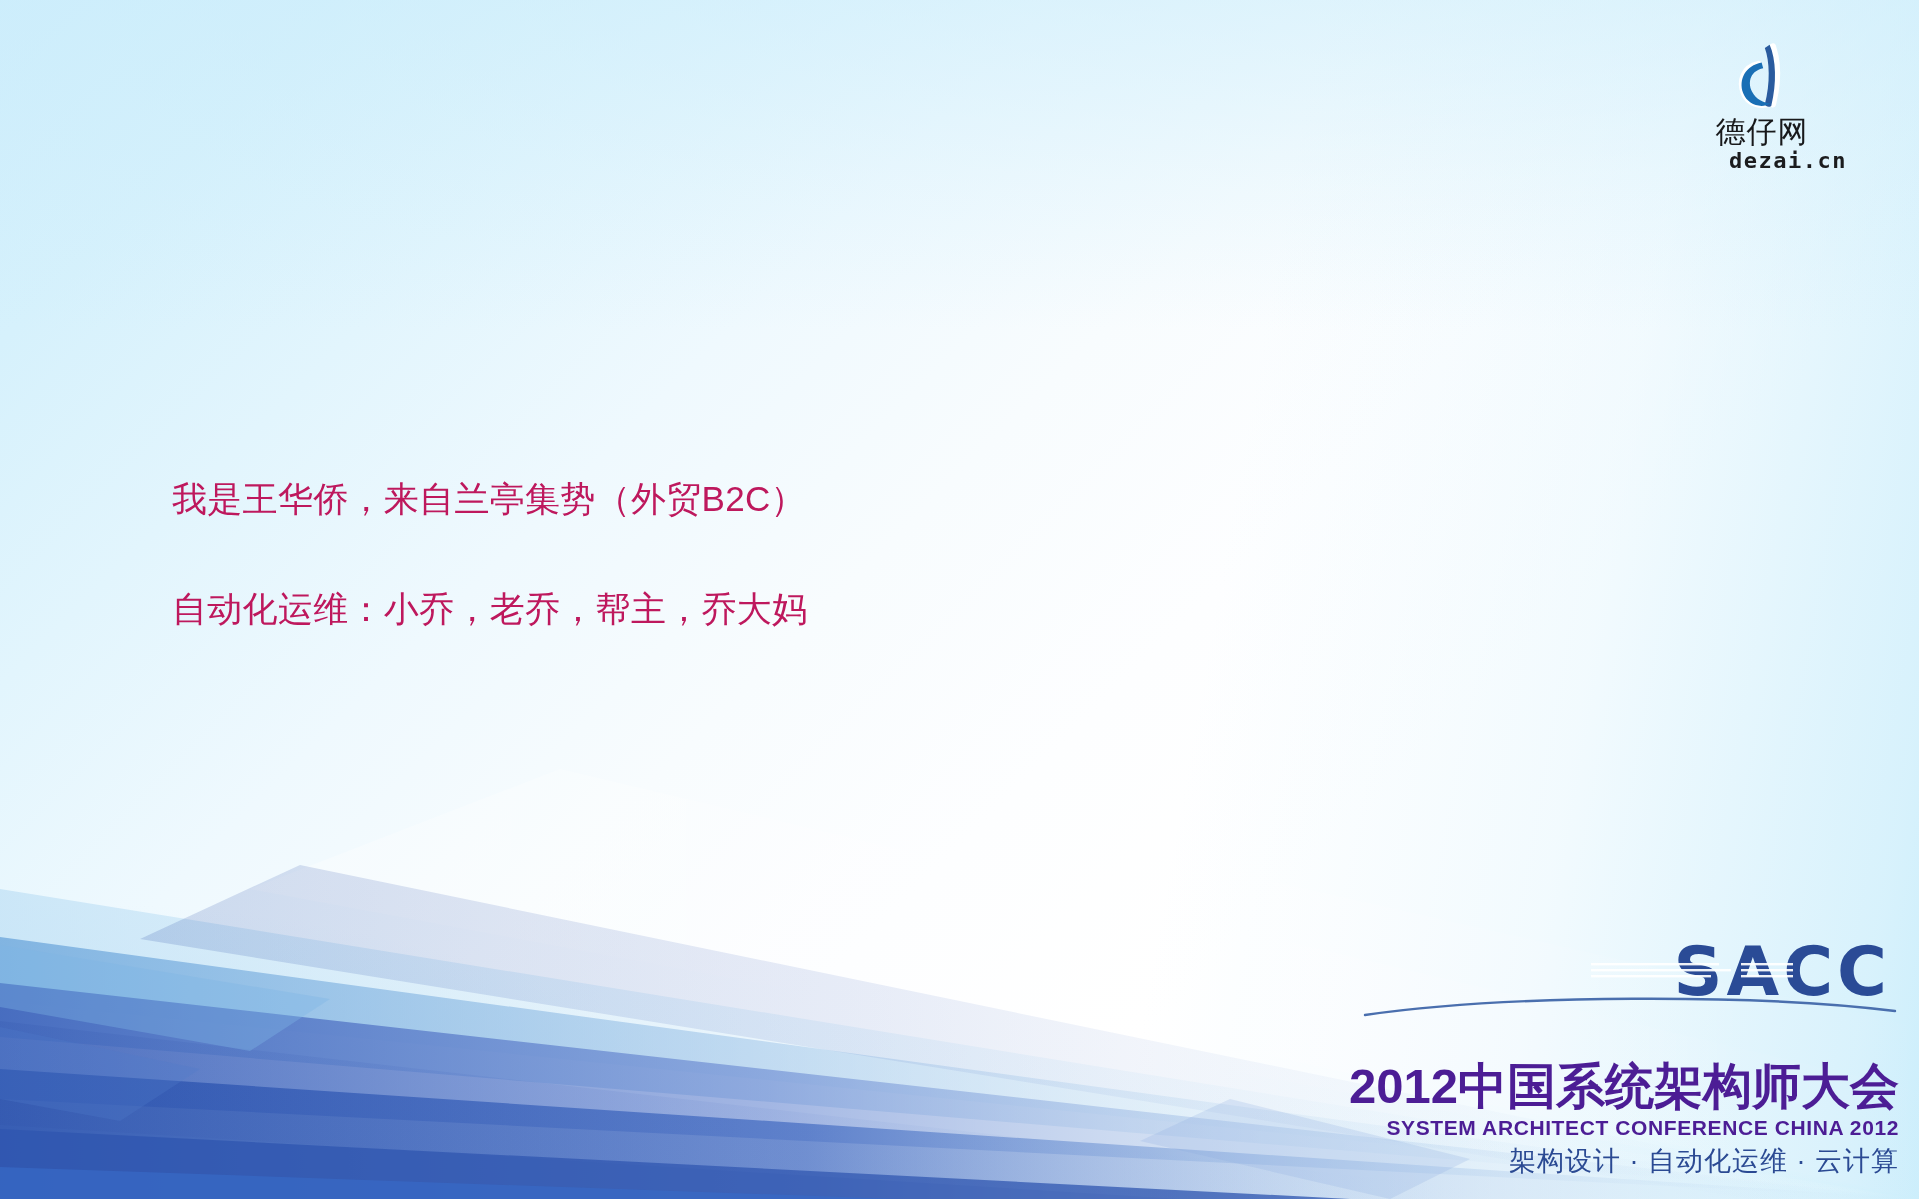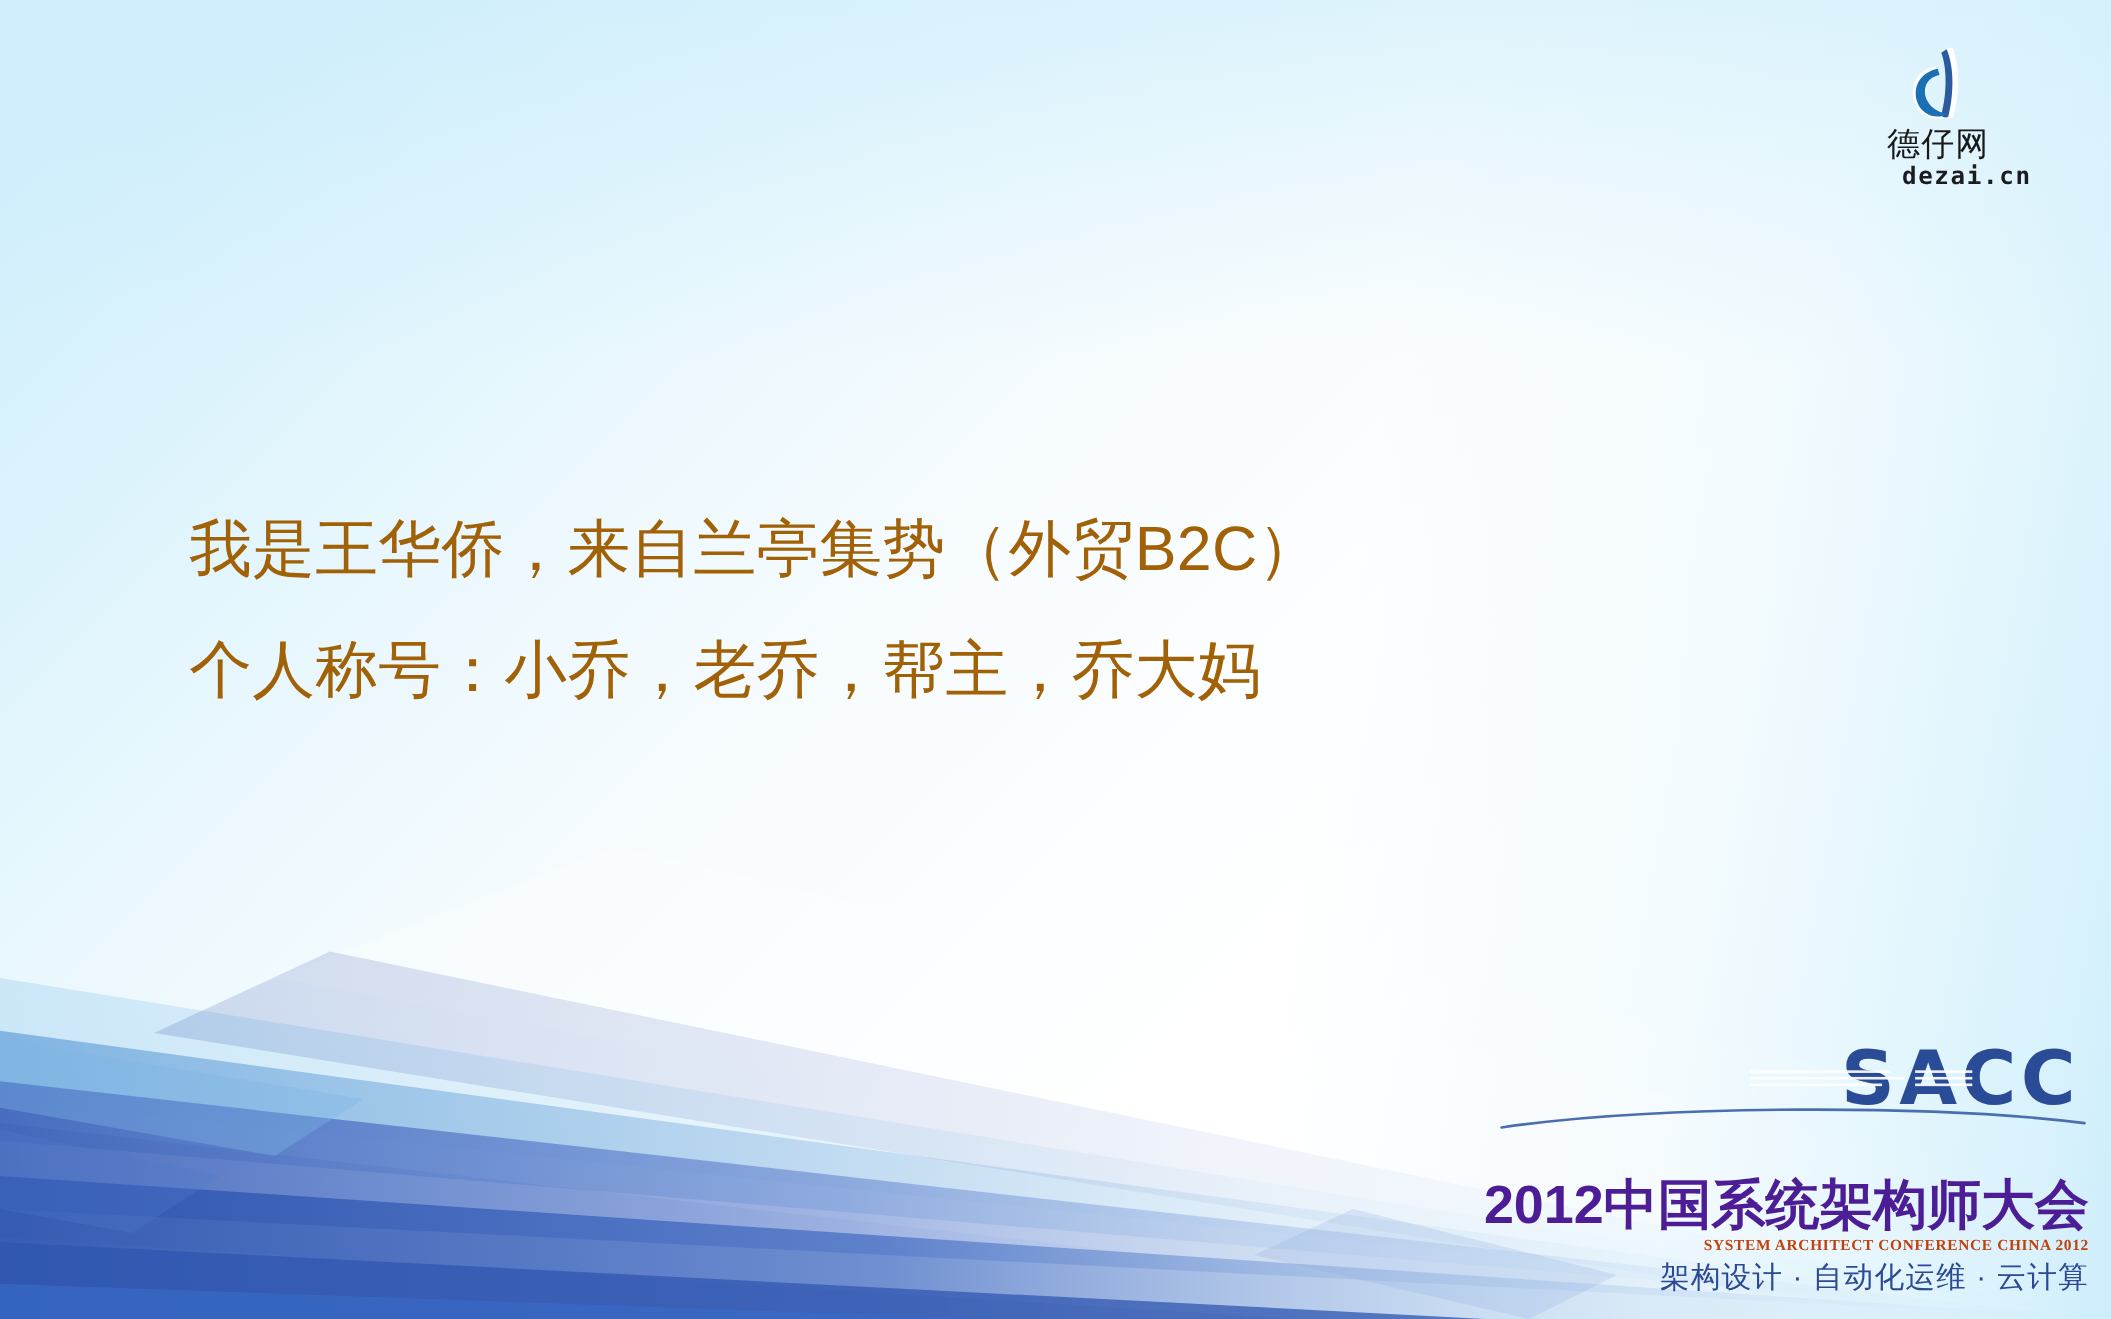--- a/index.html
+++ b/index.html
@@ -79,22 +79,22 @@
   }
 
   
   .content {
     position: absolute;
     left: 172px;
     top: 444px;
     width: 1300px;
   }
   .copy-line {
-    color: #a16207;
-    font-size: 57px;
+    color: #be185d;
+    font-size: 35px;
     line-height: 110px;
     letter-spacing: 0.3px;
     white-space: nowrap;
     font-weight: 400;
   }
 
   
   .dezai-logo {
     position: absolute;
     right: 72px;
@@ -159,27 +159,27 @@
   .sacc-title-cn {
     font-size: 49px;
     font-weight: 700;
     color: #4c1d95;
     letter-spacing: 0px;
     line-height: 1.06;
     white-space: nowrap;
     margin-top: 45px;
   }
   .sacc-title-en {
-    font-size: 14px;
+    font-size: 21px;
     font-weight: 600;
-    color: #c2410c;
+    color: #4c1d95;
     letter-spacing: 0.6px;
     line-height: 1.45;
     white-space: nowrap;
-    font-family: Liberation Serif, serif;
+    font-family: Liberation Sans, sans-serif;
   }
   .sacc-tagline {
     font-size: 27px;
     font-weight: 400;
     color: #2b4a93;
     letter-spacing: 1px;
     line-height: 1.4;
     white-space: nowrap;
   }
 </style>
@@ -248,21 +248,21 @@
       <polygon points="0,252 1560,430 1180,430 0,356" fill="url(#gF)" opacity="0.26"></polygon>
 
       <polygon points="0,176 330,230 250,282 0,238" fill="#7fb6e4" opacity="0.38"></polygon>
       <polygon points="0,258 200,300 120,352 0,330" fill="#4f79c9" opacity="0.30"></polygon>
       <polygon points="1230,330 1470,390 1390,430 1140,372" fill="#8aa9dd" opacity="0.22"></polygon>
     </svg>
   </div>
 
   <div class="content">
     <div class="copy-line">我是王华侨，来自兰亭集势（外贸B2C）</div>
-    <div class="copy-line">个人称号：小乔，老乔，帮主，乔大妈</div>
+    <div class="copy-line">自动化运维：小乔，老乔，帮主，乔大妈</div>
   </div>
 
   <div class="dezai-logo">
     <svg class="dezai-mark" viewBox="0 0 96 92" xmlns="http://www.w3.org/2000/svg">
 
       <g stroke="#ffffff" stroke-width="8" fill="none" stroke-linecap="round">
         <path d="M62 8 C 68 26, 69 52, 62 80"></path>
         <path d="M44 30 C 26 34, 20 50, 26 66 C 31 79, 48 84, 60 78"></path>
       </g>
 

